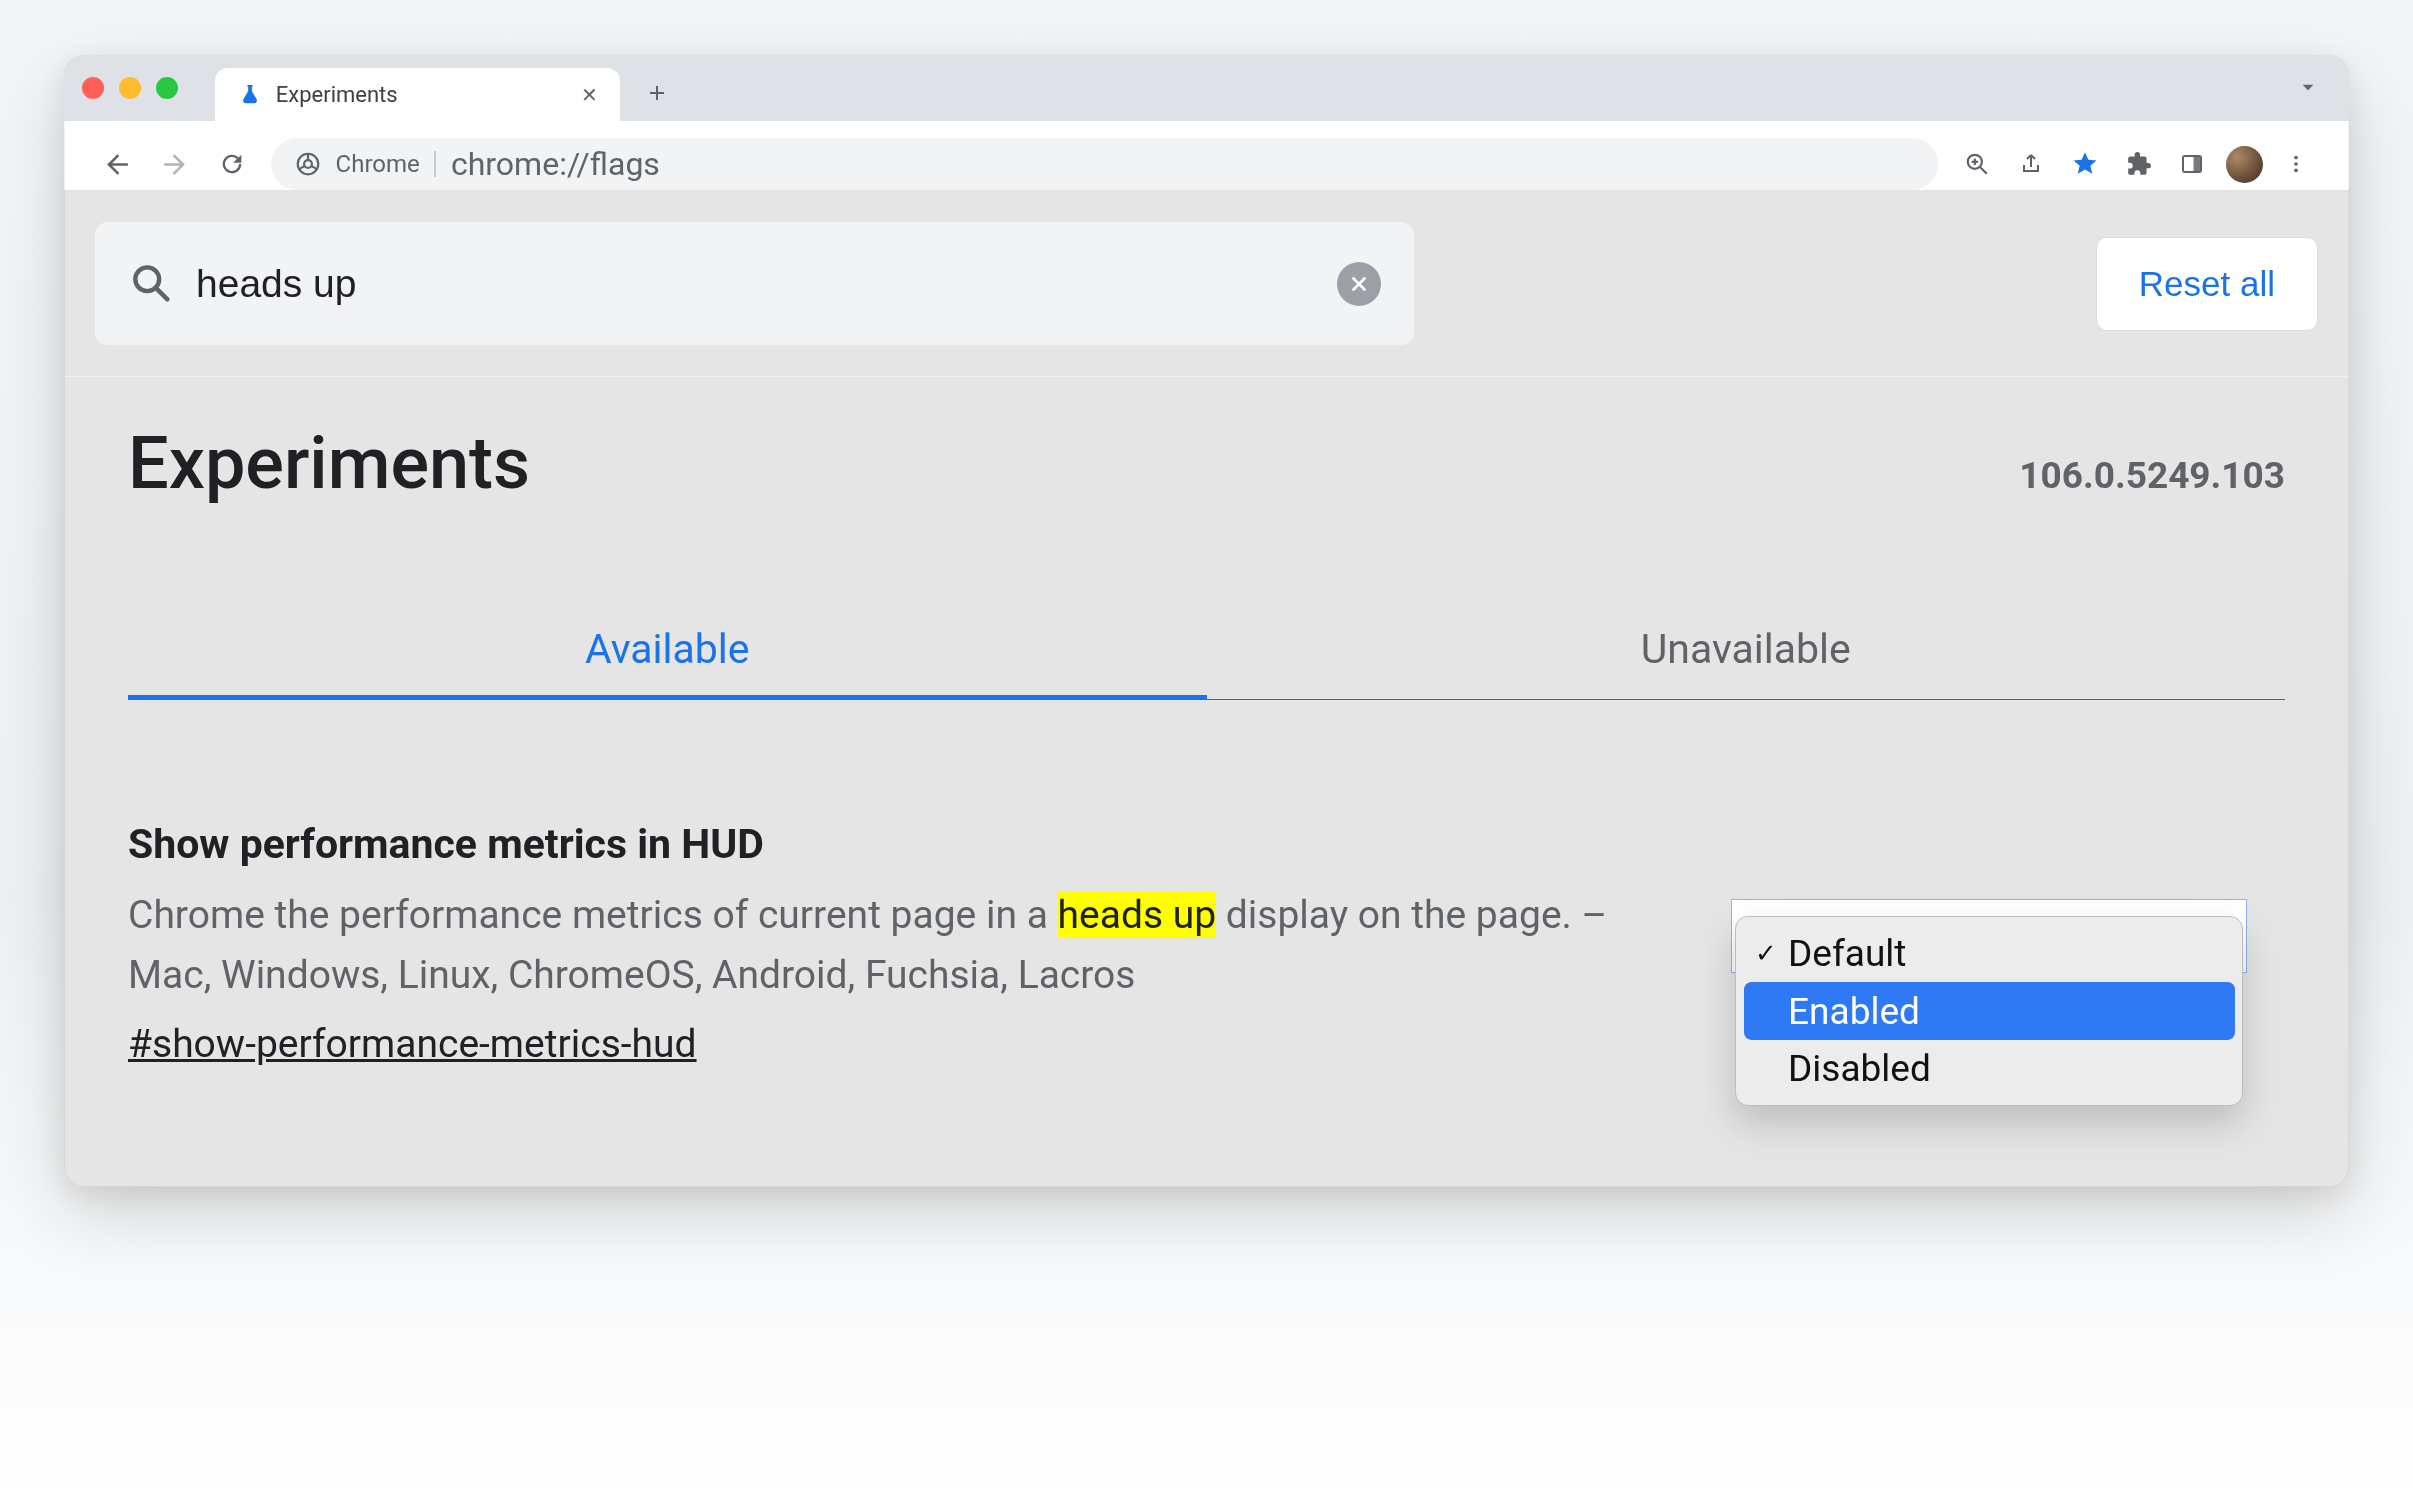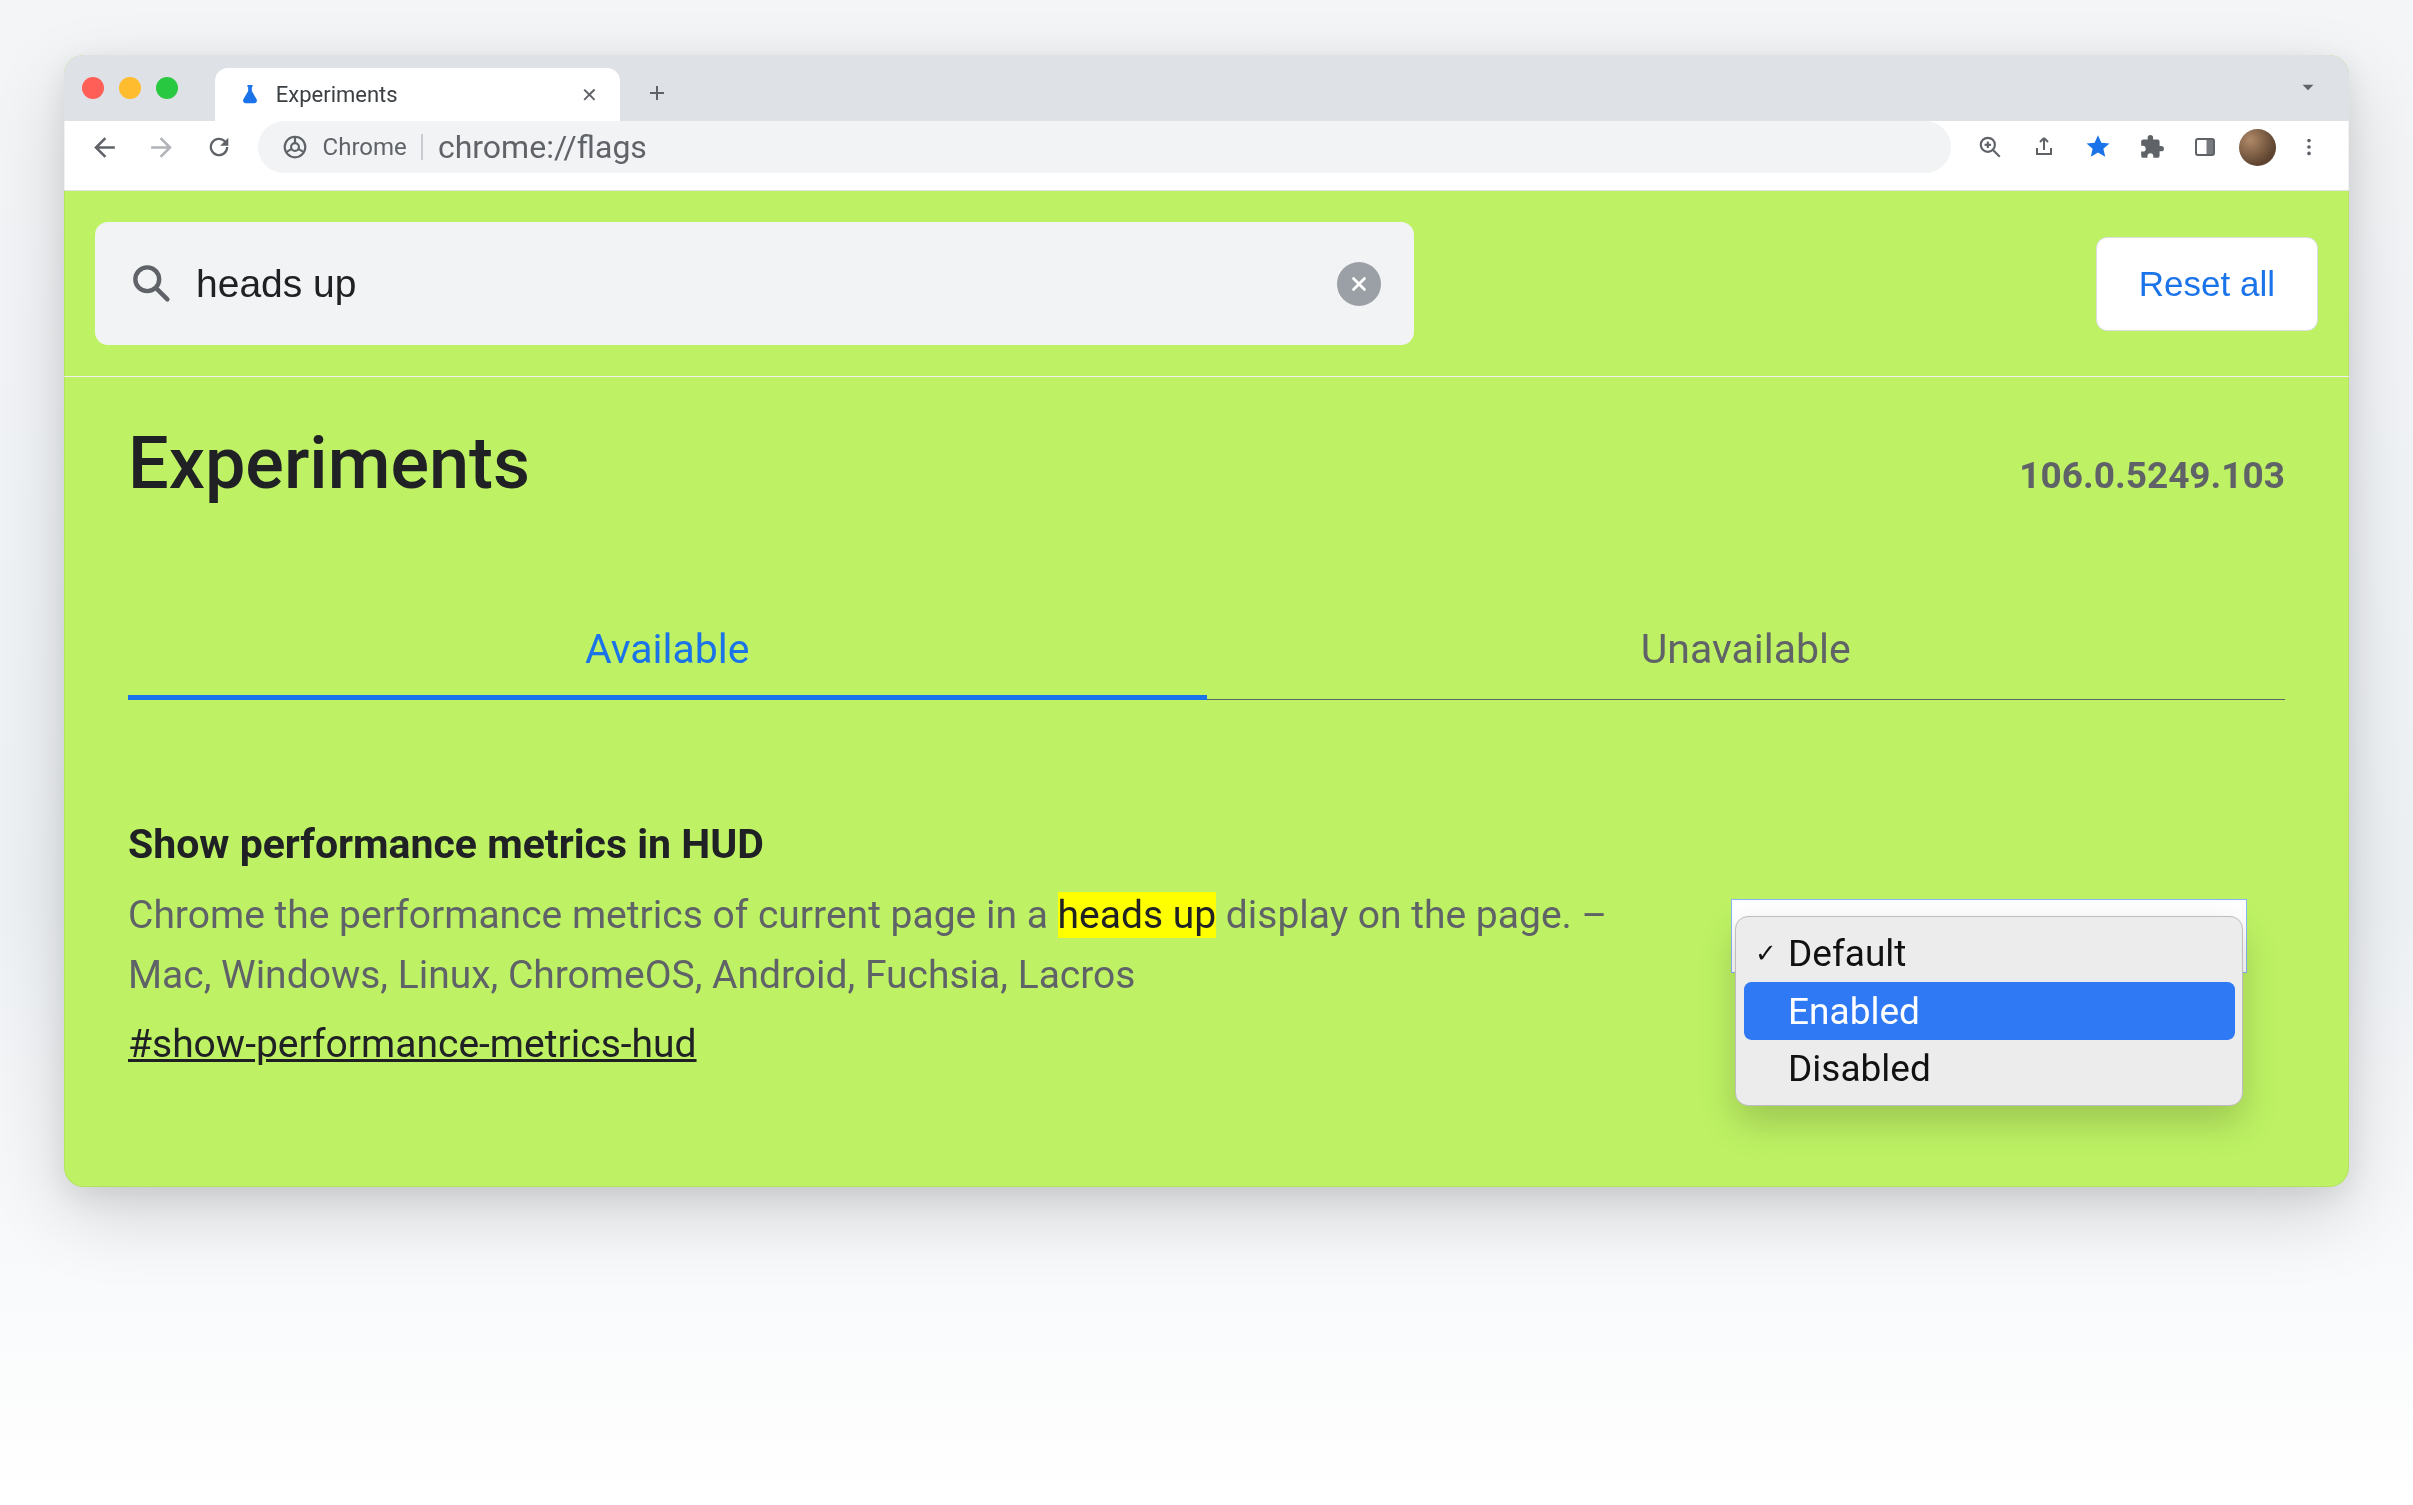--- a/index.html
+++ b/index.html
@@ -27,21 +27,21 @@
     background: linear-gradient(180deg, #f3f5f7 0%, #eef1f4 60%, #ffffff 100%);
     display: flex;
     align-items: flex-start;
     justify-content: center;
     padding: 55px 0;
   }
   .browser-window {
     width: 2285px;
     border-radius: 20px;
     overflow: visible;
-    background: #bef264;
+    background: #e5e5e5;
     box-shadow: 0 28px 74px rgba(0,0,0,0.15), 0 7.4px 28px rgba(0,0,0,0.08);
     position: relative;
   }
   .browser-window::before {
     content: "";
     position: absolute;
     inset: 0;
     border-radius: 20px;
     pointer-events: none;
     box-shadow: inset 0 0 0 0.9px rgba(0,0,0,0.06);
@@ -104,25 +104,25 @@
   .tab-strip-spacer { flex: 1; }
   .tab-chevron {
     margin-bottom: 16.6px;
     margin-right: 9.2px;
     color: var(--chrome-icon);
     cursor: pointer;
   }
   
   .toolbar {
     display: flex;
-    align-items: flex-start;
+    align-items: flex-end;
     height: 70px;
     background: var(--chrome-toolbar-bg);
     border-bottom: 0.9px solid var(--chrome-toolbar-border);
-    padding: 0 14px;
+    padding: 0 27px;
     gap: 5.5px;
   }
   .tool-btn {
     width: 52px;
     height: 52px;
     display: flex;
     align-items: center;
     justify-content: center;
     color: var(--chrome-icon);
     border-radius: 50%;

